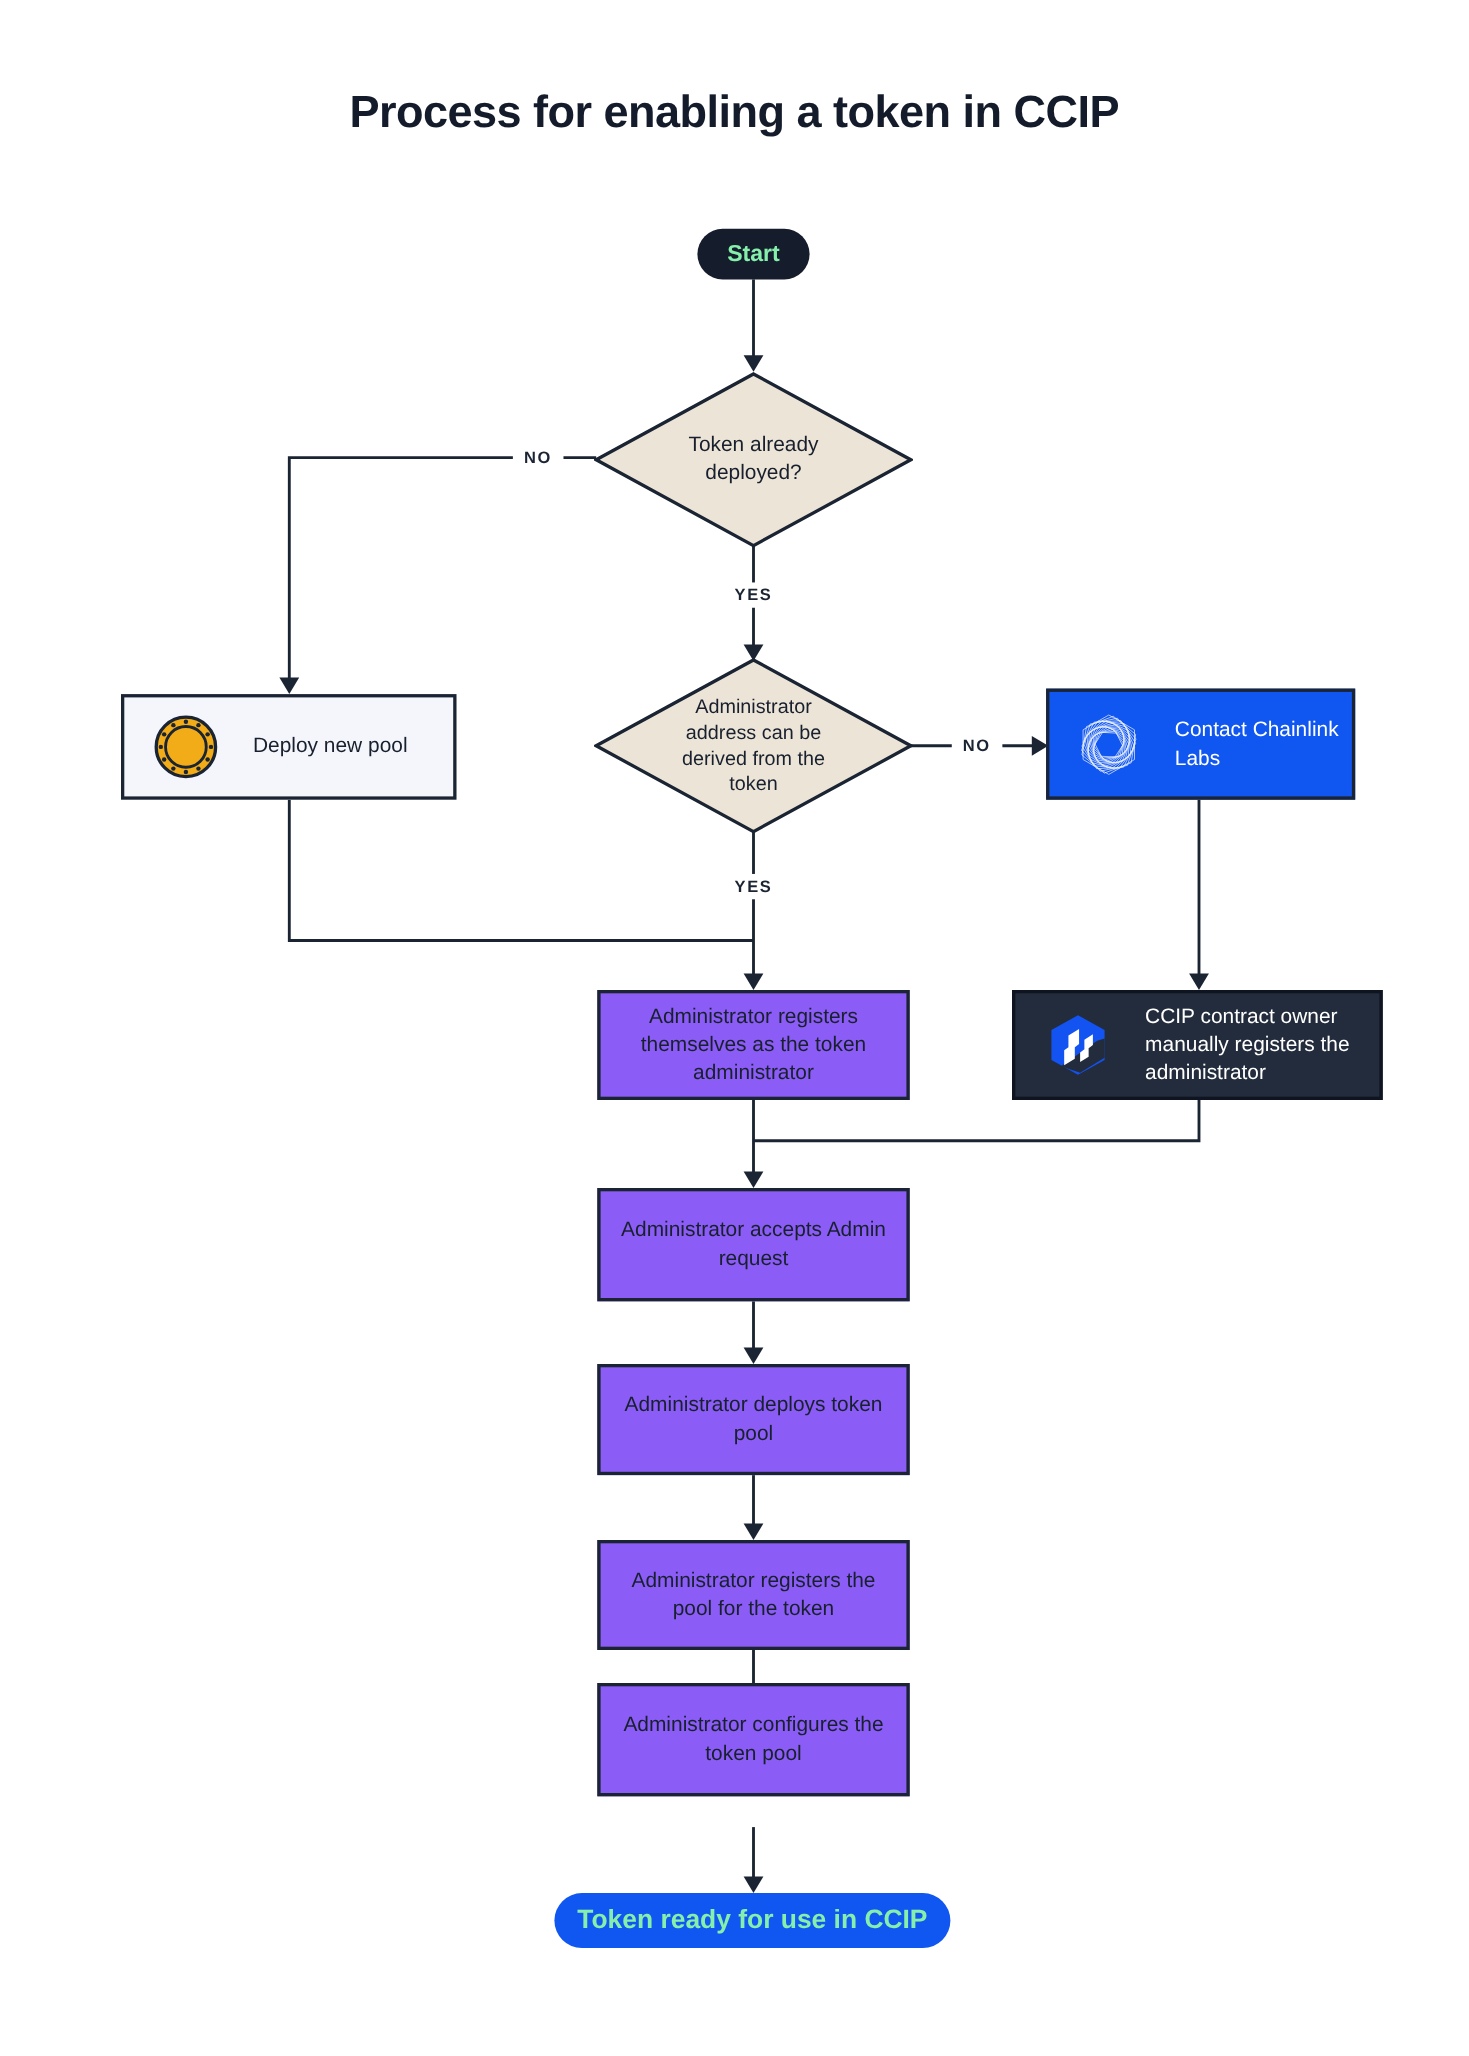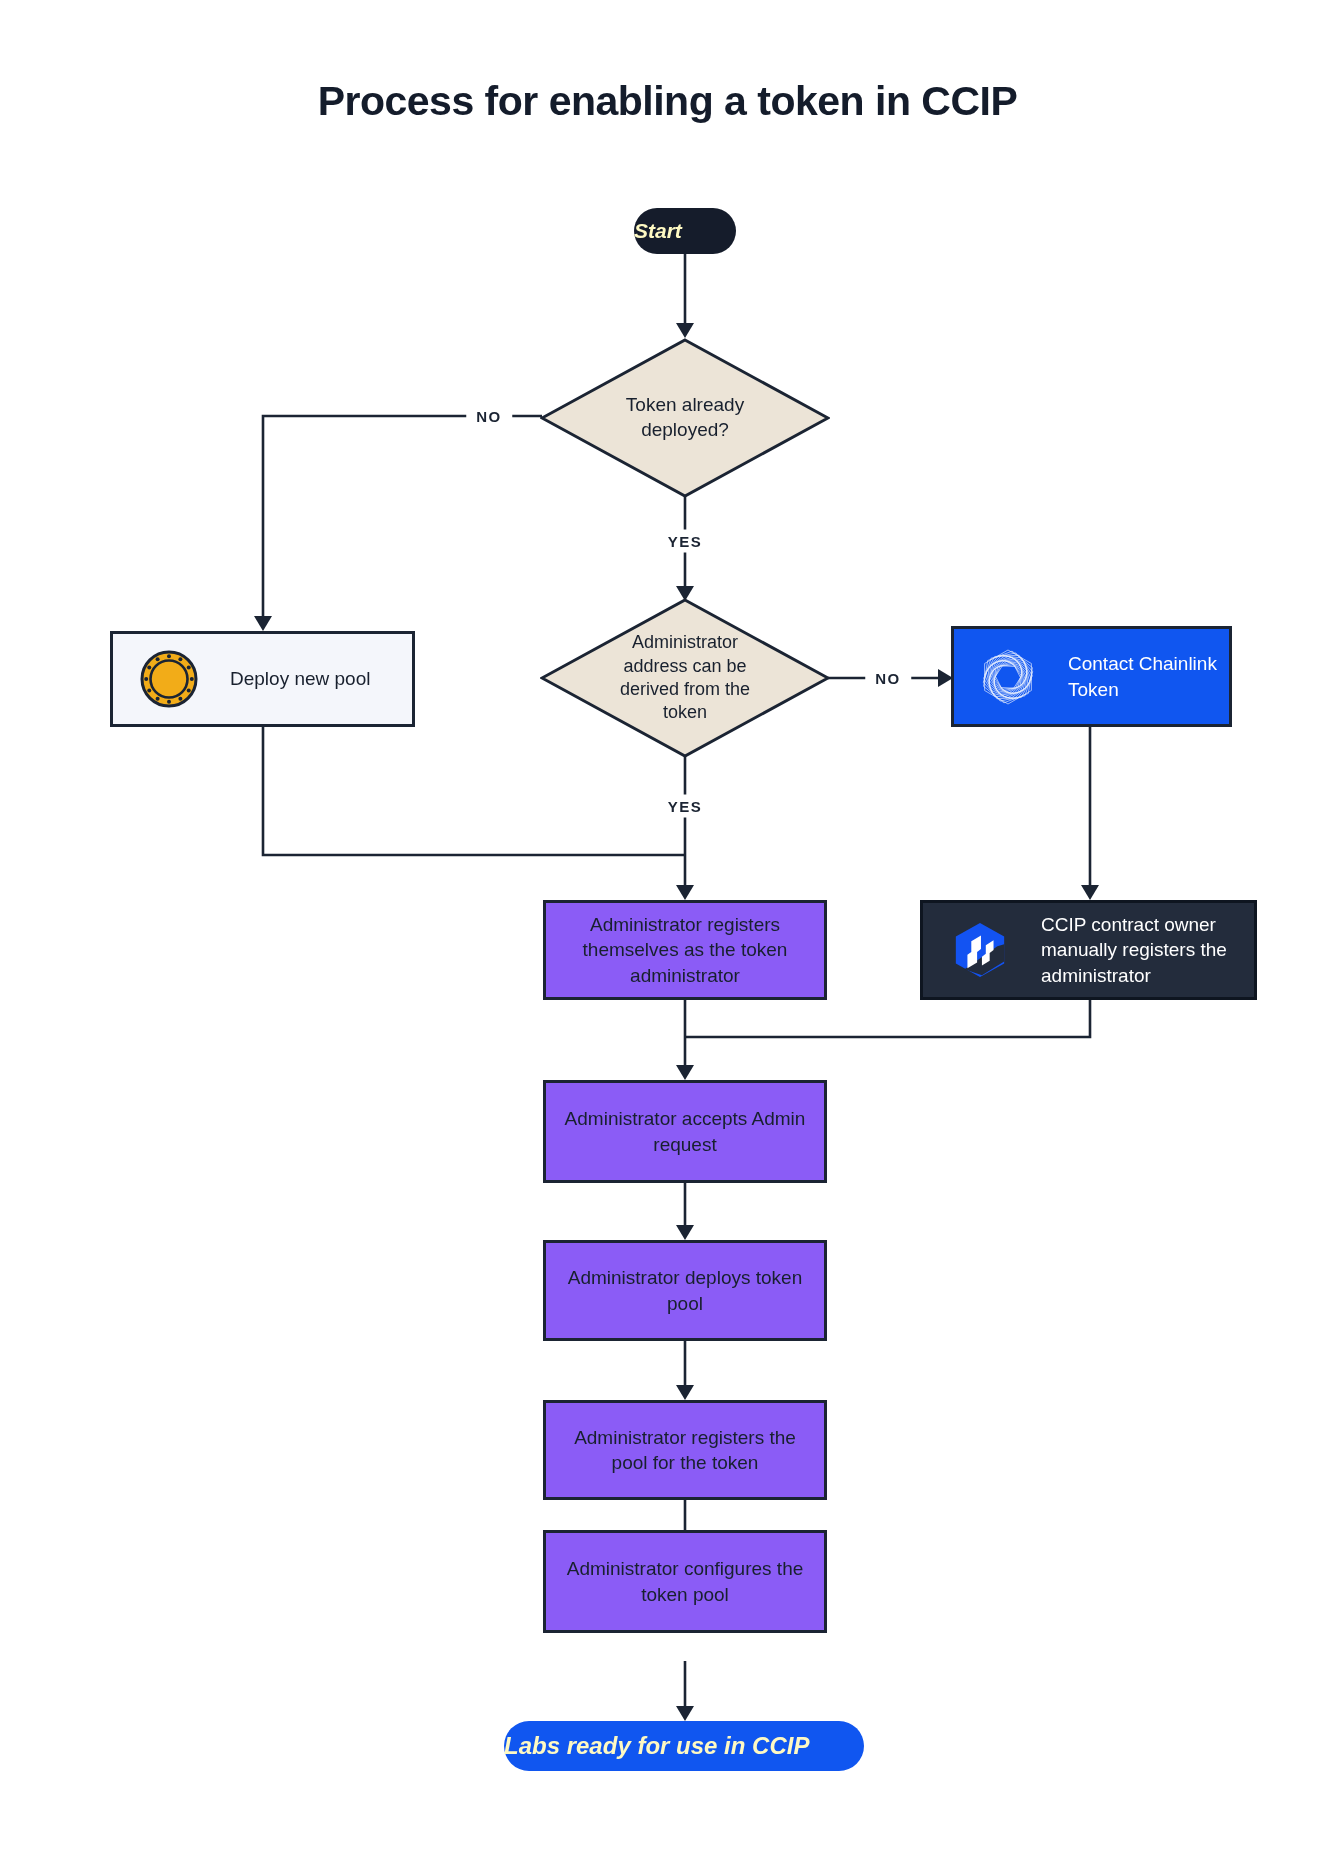--- a/index.html
+++ b/index.html
@@ -7,22 +7,22 @@
     position:relative;width:1297px;height:1869px;margin:0 auto;background:#ffffff;
     font-family:"Liberation Sans","DejaVu Sans",sans-serif;color:#18202e;overflow:hidden;
   }
   .title{
     position:absolute;top:78px;left:0;width:100%;text-align:center;
     font-size:41px;font-weight:700;letter-spacing:-0.5px;color:#141c2b;margin:0;
   }
   svg.connectors{position:absolute;top:0;left:0;z-index:0;}
   .node{position:absolute;z-index:1;box-sizing:border-box;}
   .pill{
-    display:flex;align-items:center;
-    color:#fef9c3;border-radius:26px;font-style:italic;
+    display:flex;align-items:center;justify-content:center;
+    color:#86efac;border-radius:26px;
   }
   .start-pill{left:615px;top:208px;width:102px;height:46px;background:#151c2b;font-size:21px;font-weight:600;}
   .end-pill{left:485px;top:1721px;width:360px;height:50px;background:#1056f0;font-size:24px;font-weight:700;}
   .lightbox{
     left:524px;width:284px;background:#8b5cf6;border:3px solid #1b2433;
     display:flex;align-items:center;justify-content:center;text-align:center;
     font-size:19px;line-height:1.32;color:#18202e;
   }
   .lightbox .txt{width:246px;}
   .iconbox{
@@ -147,21 +147,21 @@
           <polygon points="48.50,30.00 39.25,46.02 20.75,46.02 11.50,30.00 20.75,13.98 39.25,13.98"></polygon>
           <polygon points="47.43,32.76 36.33,46.48 18.89,43.72 12.57,27.24 23.67,13.52 41.11,16.28"></polygon>
           <polygon points="45.98,35.19 33.49,46.43 17.52,41.24 14.02,24.81 26.51,13.57 42.48,18.76"></polygon>
           <polygon points="44.21,37.24 30.83,45.93 16.62,38.69 15.79,22.76 29.17,14.07 43.38,21.31"></polygon>
           <polygon points="42.22,38.88 28.42,45.02 16.21,36.14 17.78,21.12 31.58,14.98 43.79,23.86"></polygon>
           <polygon points="40.08,40.08 26.31,43.76 16.24,33.69 19.92,19.92 33.69,16.24 43.76,26.31"></polygon>
           <polygon points="37.88,40.84 24.55,42.24 16.67,31.40 22.12,19.16 35.45,17.76 43.33,28.60"></polygon>
           <polygon points="35.70,41.18 23.16,40.53 17.47,29.34 24.30,18.82 36.84,19.47 42.53,30.66"></polygon>
         </g>
     </svg>
-    <span style="width:150px">Contact Chainlink Token</span>
+    <span style="width:150px">Contact Chainlink Labs</span>
   </div>
 
   <div class="node iconbox ccip-box">
     <svg class="icon" width="58" height="58" viewBox="0 0 60 60">
       <polygon points="30,2 55,16 55,44 30,58 5,44 5,16" fill="#1353f2"></polygon>
       <polygon points="55,24 55,42 32,56 14,50 48,26" fill="#232c3c"></polygon>
       <polygon points="21,21 31,15 31,29 27,32 27,43 17,49 17,35 21,32" fill="#ffffff"></polygon>
       <polygon points="36,25 44,20 44,30 40,33 40,41 32,46 32,37 36,34" fill="#ffffff"></polygon>
     </svg>
     <span style="width:190px">CCIP contract owner manually registers the administrator</span>
@@ -177,21 +177,21 @@
     <span class="txt">Administrator deploys token pool</span>
   </div>
   <div class="node lightbox" style="top:1400px;height:100px;">
     <span class="txt">Administrator registers the pool for the token</span>
   </div>
   <div class="node lightbox" style="top:1530px;height:103px;">
     <span class="txt">Administrator configures the token pool</span>
   </div>
 
   <div class="node pill end-pill">
-    <span>Labs ready for use in CCIP</span>
+    <span>Token ready for use in CCIP</span>
   </div>
 
   <div class="edge-label" style="left:470px;top:416px;">NO</div>
   <div class="edge-label" style="left:666px;top:541px;">YES</div>
   <div class="edge-label" style="left:869px;top:678px;">NO</div>
   <div class="edge-label" style="left:666px;top:806px;">YES</div>
 
 </div>
 
 </body></html>

